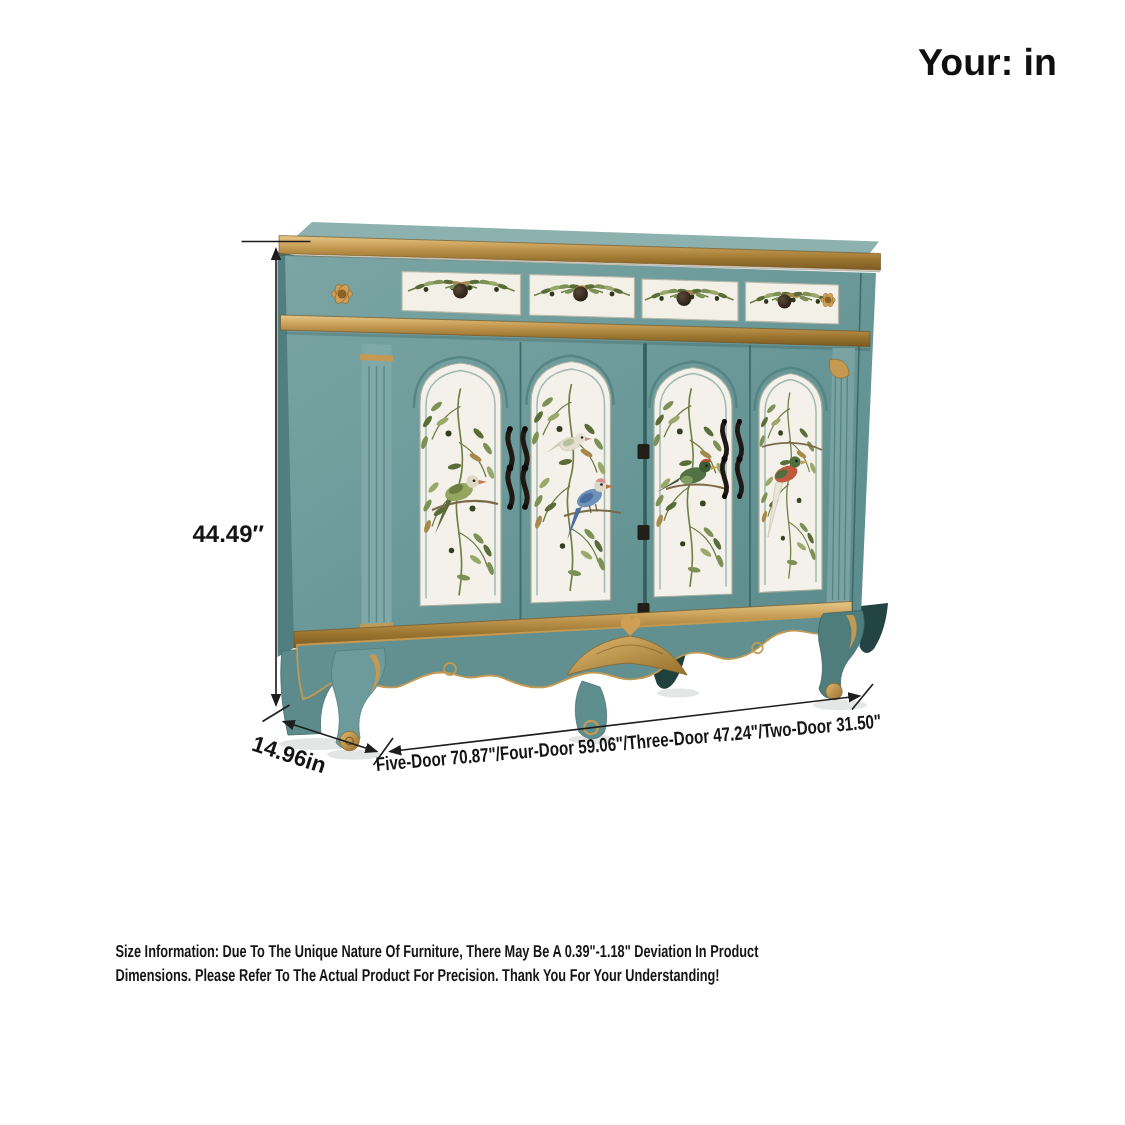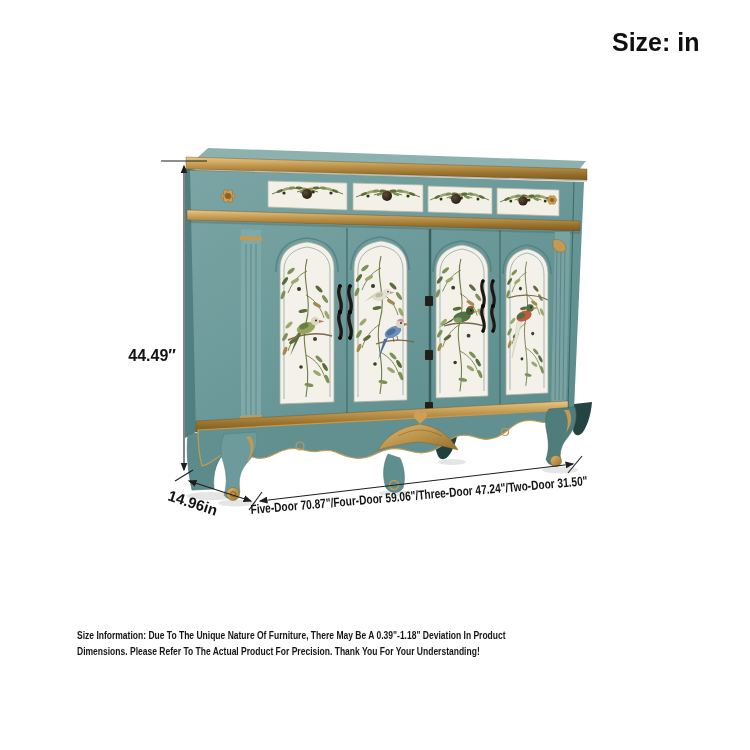--- a/index.html
+++ b/index.html
@@ -21,21 +21,21 @@
     font-family:"Liberation Sans", sans-serif;
     fill:#141414;font-weight:bold;
   }
   .dim{stroke:#1e1e1e;stroke-width:1.1;fill:none;}
 </style>
 </head>
 <body>
 
 <div class="stage">
 
-  <div class="unit-label">Size: in</div>
+  <div class="unit-label">Your: in</div>
 
   <svg width="750" height="750" viewBox="0 0 750 750">
     <defs>
       <linearGradient id="goldH" x1="0" y1="0" x2="0" y2="1">
         <stop offset="0" stop-color="#e7c887"></stop>
           <stop offset="0.35" stop-color="#c49a52"></stop>
         <stop offset="0.7" stop-color="#9a742f"></stop>
           <stop offset="1" stop-color="#7c5a22"></stop>
       </linearGradient>
       <linearGradient id="goldV" x1="0" y1="0" x2="1" y2="1">

